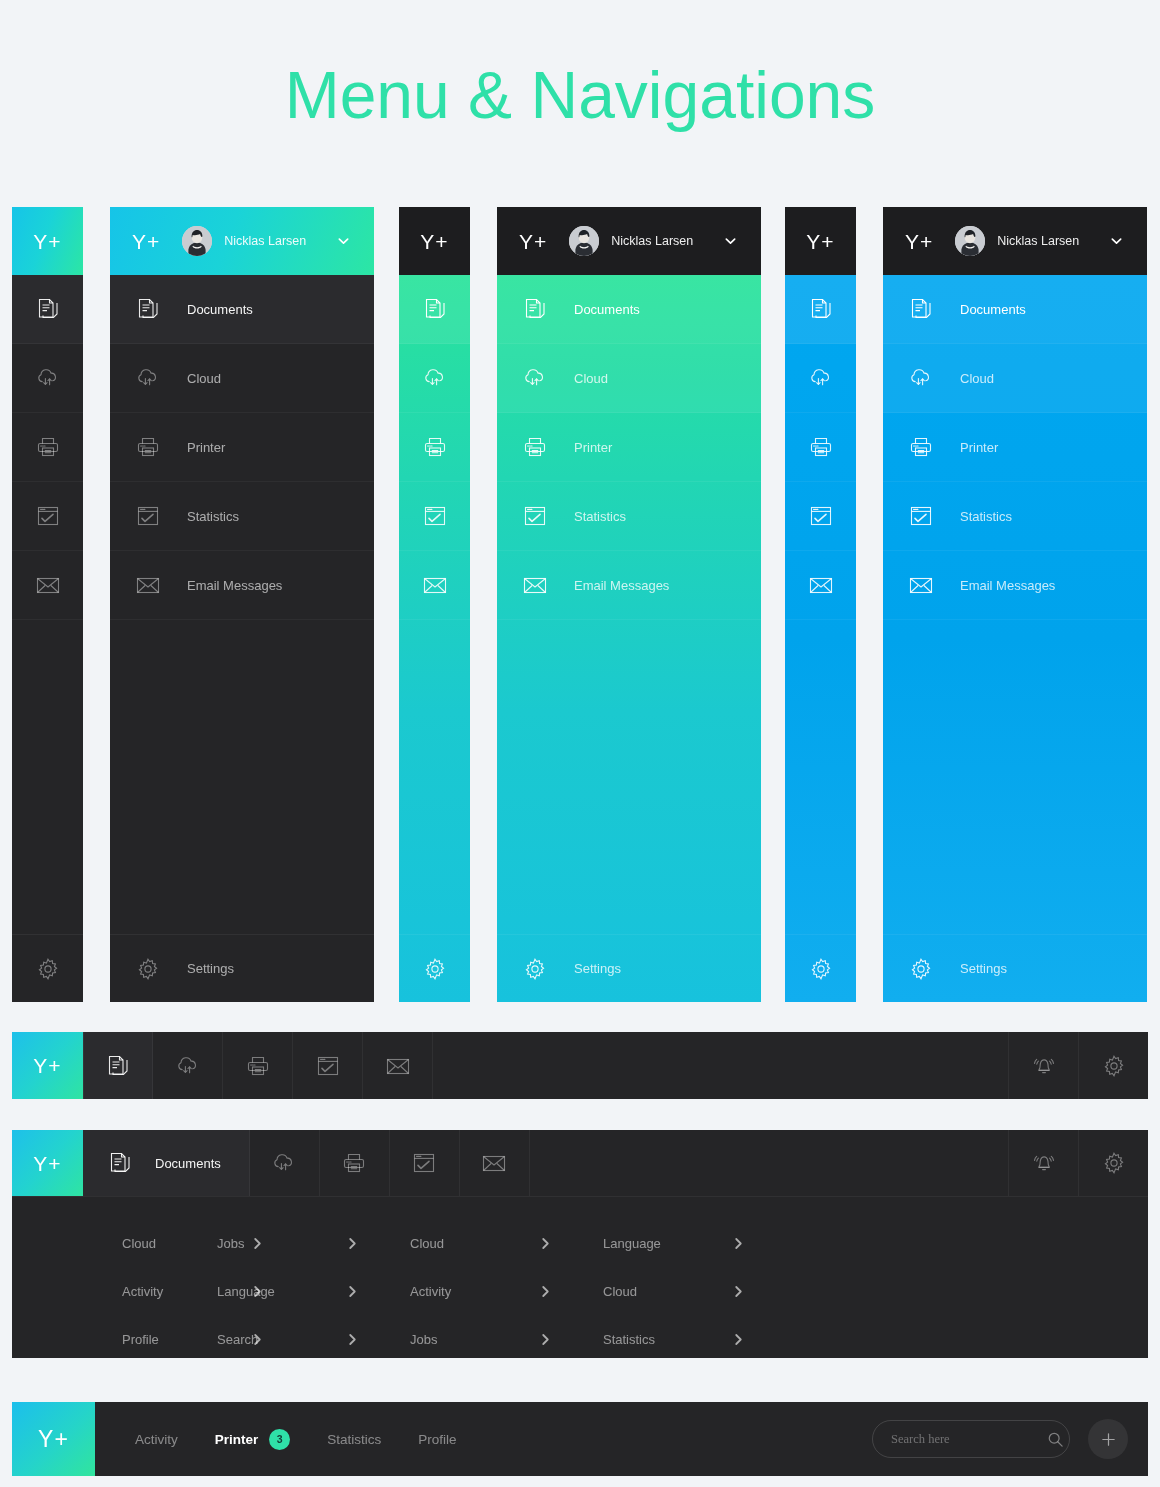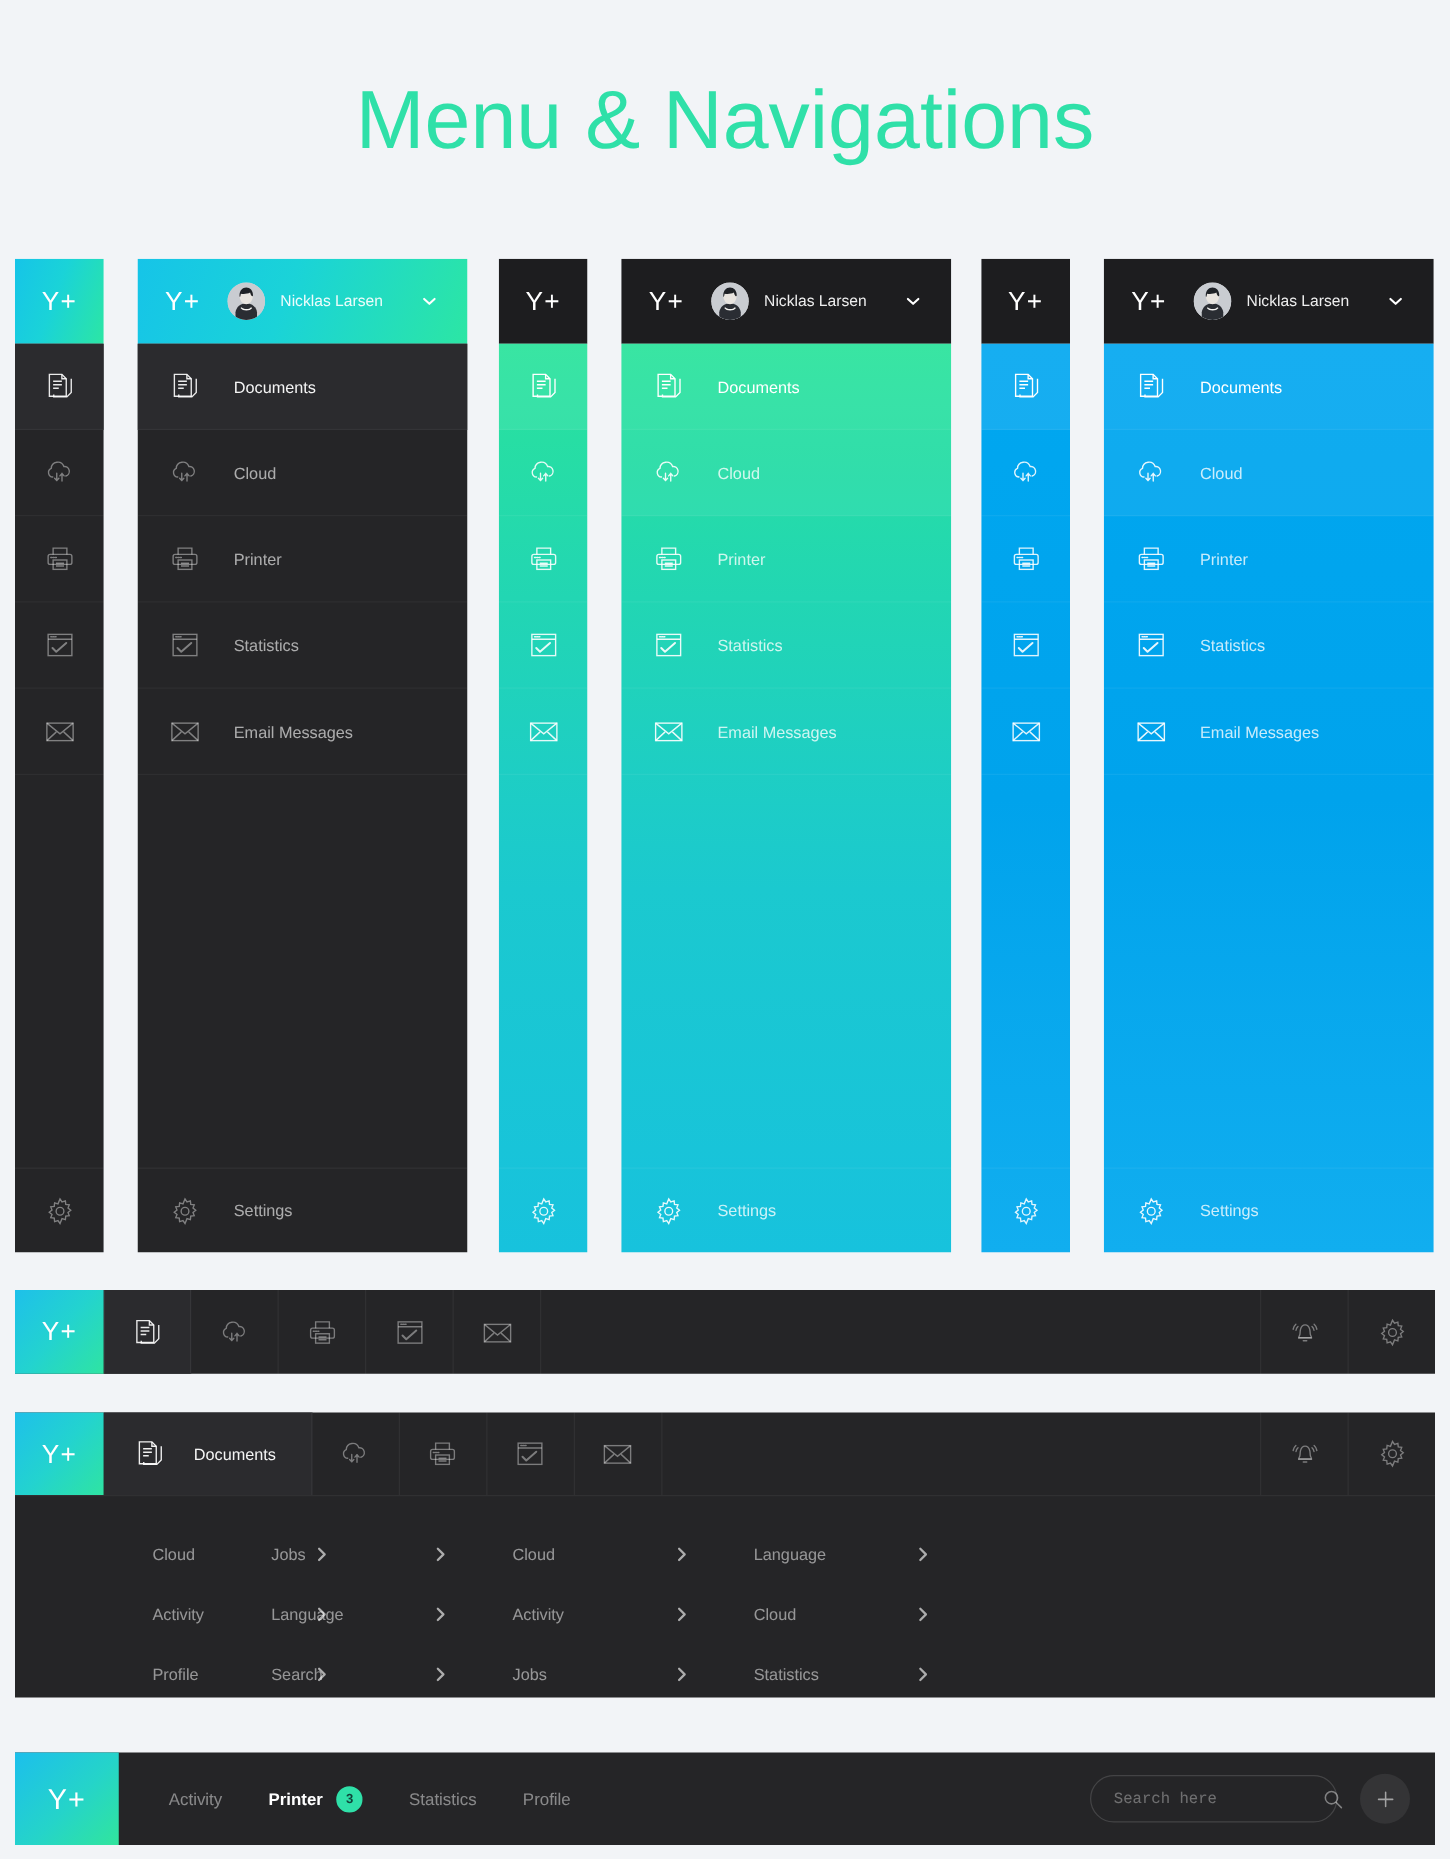--- a/index.html
+++ b/index.html
@@ -193,21 +193,21 @@
   }
   .bright { margin-left: auto; display:flex; align-items:center; padding-right: 20px; gap: 18px; }
   .searchbox {
     width: 198px; height: 38px; border-radius: 19px;
     border: 1px solid rgba(255,255,255,0.14);
     display:flex; align-items:center; padding: 0 14px 0 18px;
   }
   .searchbox input {
     flex:1; background:transparent; border:none; outline:none;
     color: rgba(255,255,255,0.6); font-size: 12.5px;
-    font-family: Liberation Mono, monospace;
+    font-family: Liberation Serif, serif;
   }
   .searchbox input::placeholder { color: rgba(255,255,255,0.34); }
   .plusbtn {
     width: 40px; height: 40px; border-radius: 50%;
     background: rgba(255,255,255,0.07);
     display:flex; align-items:center; justify-content:center;
   }
 </style>
 </head>
 <body>

